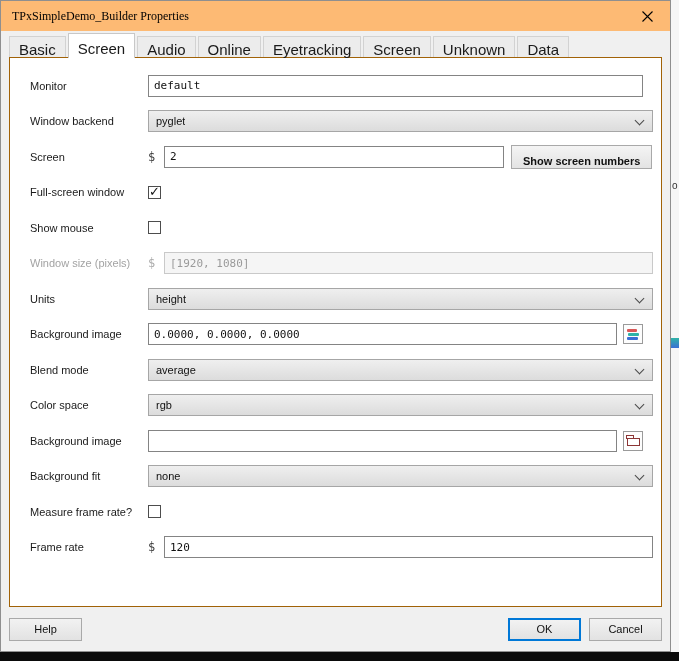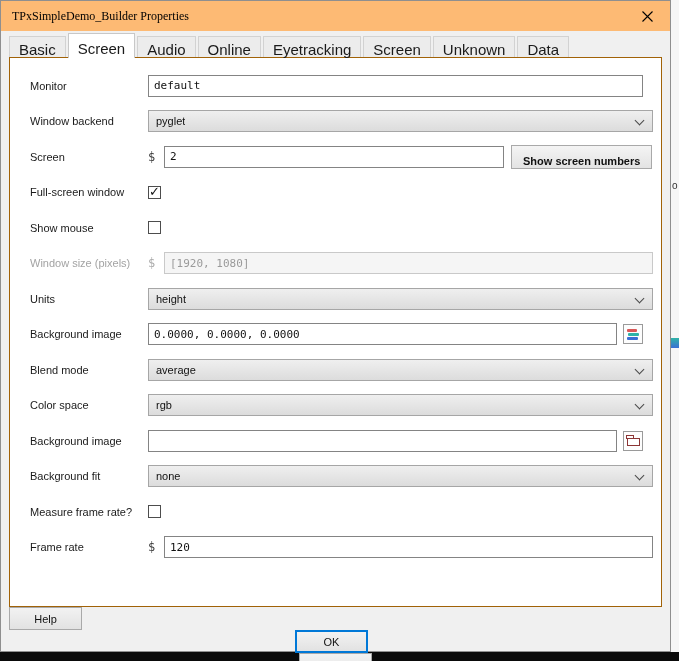--- a/index.html
+++ b/index.html
@@ -95,21 +95,21 @@
   .s-blue  { background: #3b6fd4; margin-right: 1px; }
 
   .folder-btn { align-items: center; justify-content: center; padding: 0; }
   .folder-shape { width: 13px; height: 8px; border: 1.5px solid #8c3535; background: #fff; position: relative; margin-top: 3px; }
   .folder-shape::before {
     content: ""; position: absolute; top: -4.5px; left: -1.5px; width: 6px; height: 3px;
     border: 1.5px solid #8c3535; border-bottom: none;
   }
 
   
-  .footer { height: 44px; flex-shrink: 0; display: flex; align-items: center; padding: 0 8px; flex-direction: column; }
+  .footer { height: 44px; flex-shrink: 0; display: flex; align-items: center; padding: 0 8px; }
   .btn {
     width: 73px; height: 23px; font-size: 11px; color: #111;
     background: linear-gradient(#f2f2f2, #e2e2e2); border: 1px solid #a9a9a9;
     display: flex; align-items: center; justify-content: center; cursor: default; flex-shrink: 0;
   }
   .btn-help { margin-right: auto; }
   .btn-ok { border: 2px solid #0078d7; margin-right: 8px; text-align: right; }
 
   
   .bg-strip { position: absolute; right: 0; top: 0; width: 8px; height: 652px; background: #f6f6f6; overflow: hidden; }

